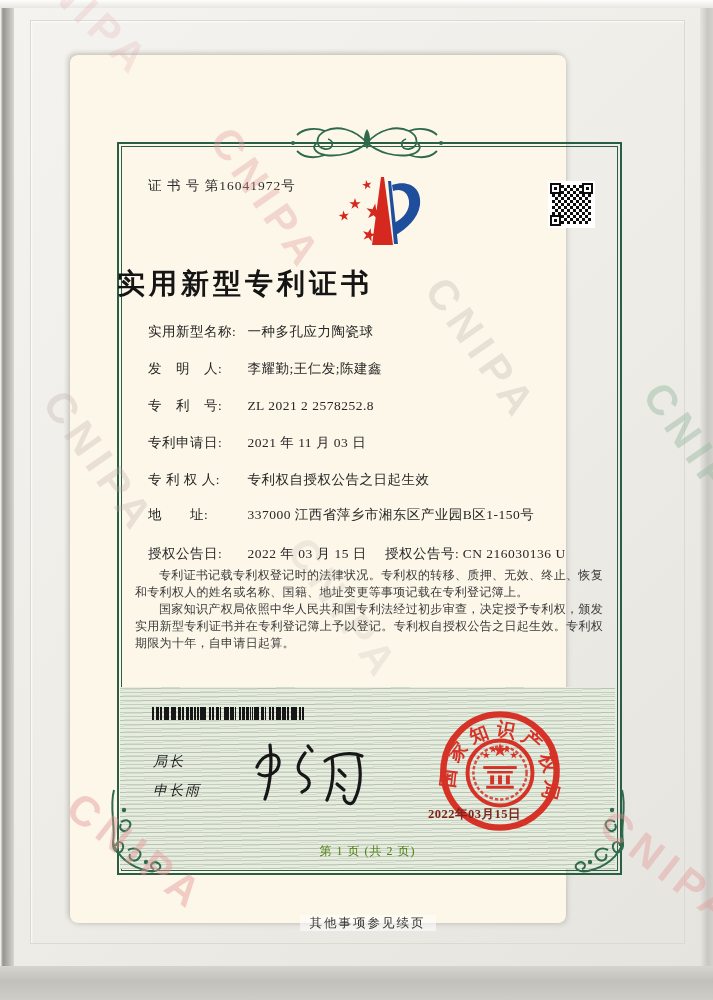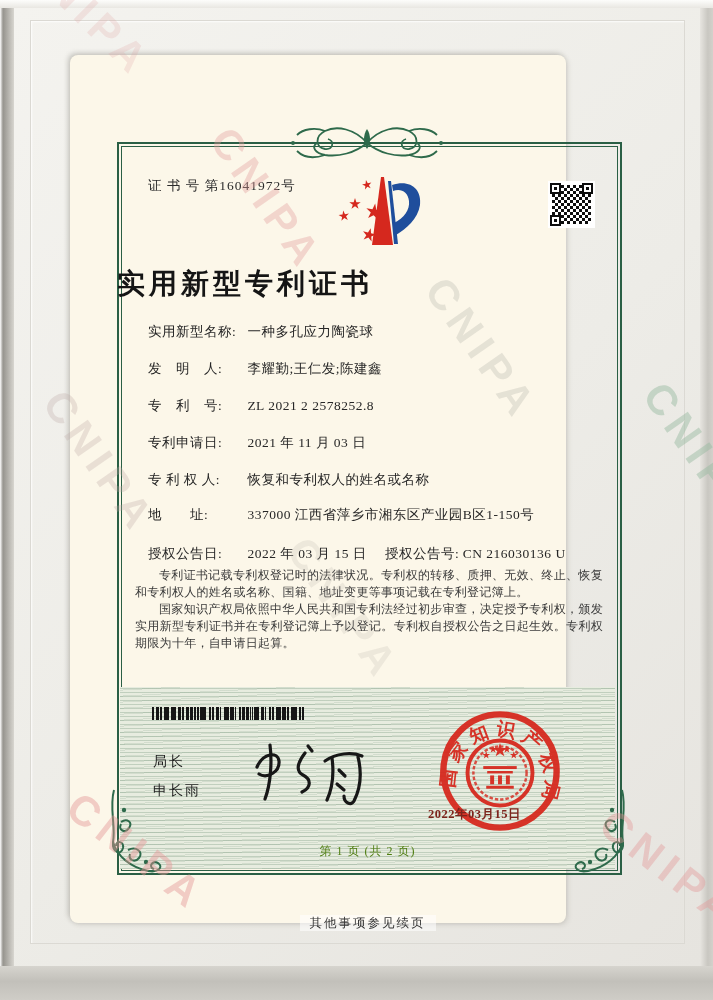--- a/index.html
+++ b/index.html
@@ -60,21 +60,21 @@
   .body-text{position:absolute;left:65px;top:512px;width:468px;z-index:2;
     font-size:12px;line-height:17px;color:#3a3a3a;letter-spacing:.3px;text-align:justify;}
   .body-text p{margin:0;text-indent:2em;}
 
   .barcode{position:absolute;left:82px;top:652px;width:152px;height:13px;z-index:2;
     background-image:
       repeating-linear-gradient(90deg,#161616 0 1.5px,transparent 1.5px 4px,#161616 4px 6.5px,transparent 6.5px 7.5px),
       repeating-linear-gradient(90deg,#161616 0 2px,transparent 2px 5px,transparent 5px 9px,#161616 9px 10px,transparent 10px 13px);}
 
   .director{position:absolute;left:83px;top:698px;z-index:2;font-size:14px;color:#1d1d1d;letter-spacing:2px;}
-  .director div{margin-bottom:11px;}
+  .director div{margin-bottom:11px;font-style:italic;}
   .signature{position:absolute;left:178px;top:682px;z-index:4;}
 
   .seal{position:absolute;left:366px;top:652px;z-index:4;opacity:.93;}
   .seal-date{position:absolute;left:358px;top:751px;width:150px;z-index:5;
     font-size:12.5px;font-weight:700;color:#7d241c;letter-spacing:.5px;}
 
   .page-info{position:absolute;left:47px;top:788px;width:501px;text-align:center;z-index:2;
     font-size:12px;color:#4d7c0f;letter-spacing:1px;}
   .footer-note{position:absolute;left:47px;top:828px;width:501px;text-align:center;z-index:2;
     font-size:12.5px;color:#333;letter-spacing:2px;margin-top:32px;}
@@ -173,21 +173,21 @@
       <div class="frow" style="top:74px">
         <span class="flabel">专　利　号:</span>
         <span class="fvalue">ZL 2021 2 2578252.8</span>
       </div>
       <div class="frow" style="top:111px">
         <span class="flabel">专利申请日:</span>
         <span class="fvalue">2021 年 11 月 03 日</span>
       </div>
       <div class="frow" style="top:148px">
         <span class="flabel">专 利 权 人:</span>
-        <span class="fvalue">恢复和专利权人的姓名或名称</span>
+        <span class="fvalue">专利权自授权公告之日起生效</span>
       </div>
       <div class="frow" style="top:183px">
         <span class="flabel">地　　址:</span>
         <span class="fvalue">337000 江西省萍乡市湘东区产业园B区1-150号</span>
       </div>
       <div class="frow" style="top:222px;width:470px">
         <span class="flabel">授权公告日:</span>
         <span class="fvalue">2022 年 03 月 15 日</span>
         <span class="grant-pair">
           <span class="flabel" style="width:auto;margin-right:0">授权公告号:</span>

